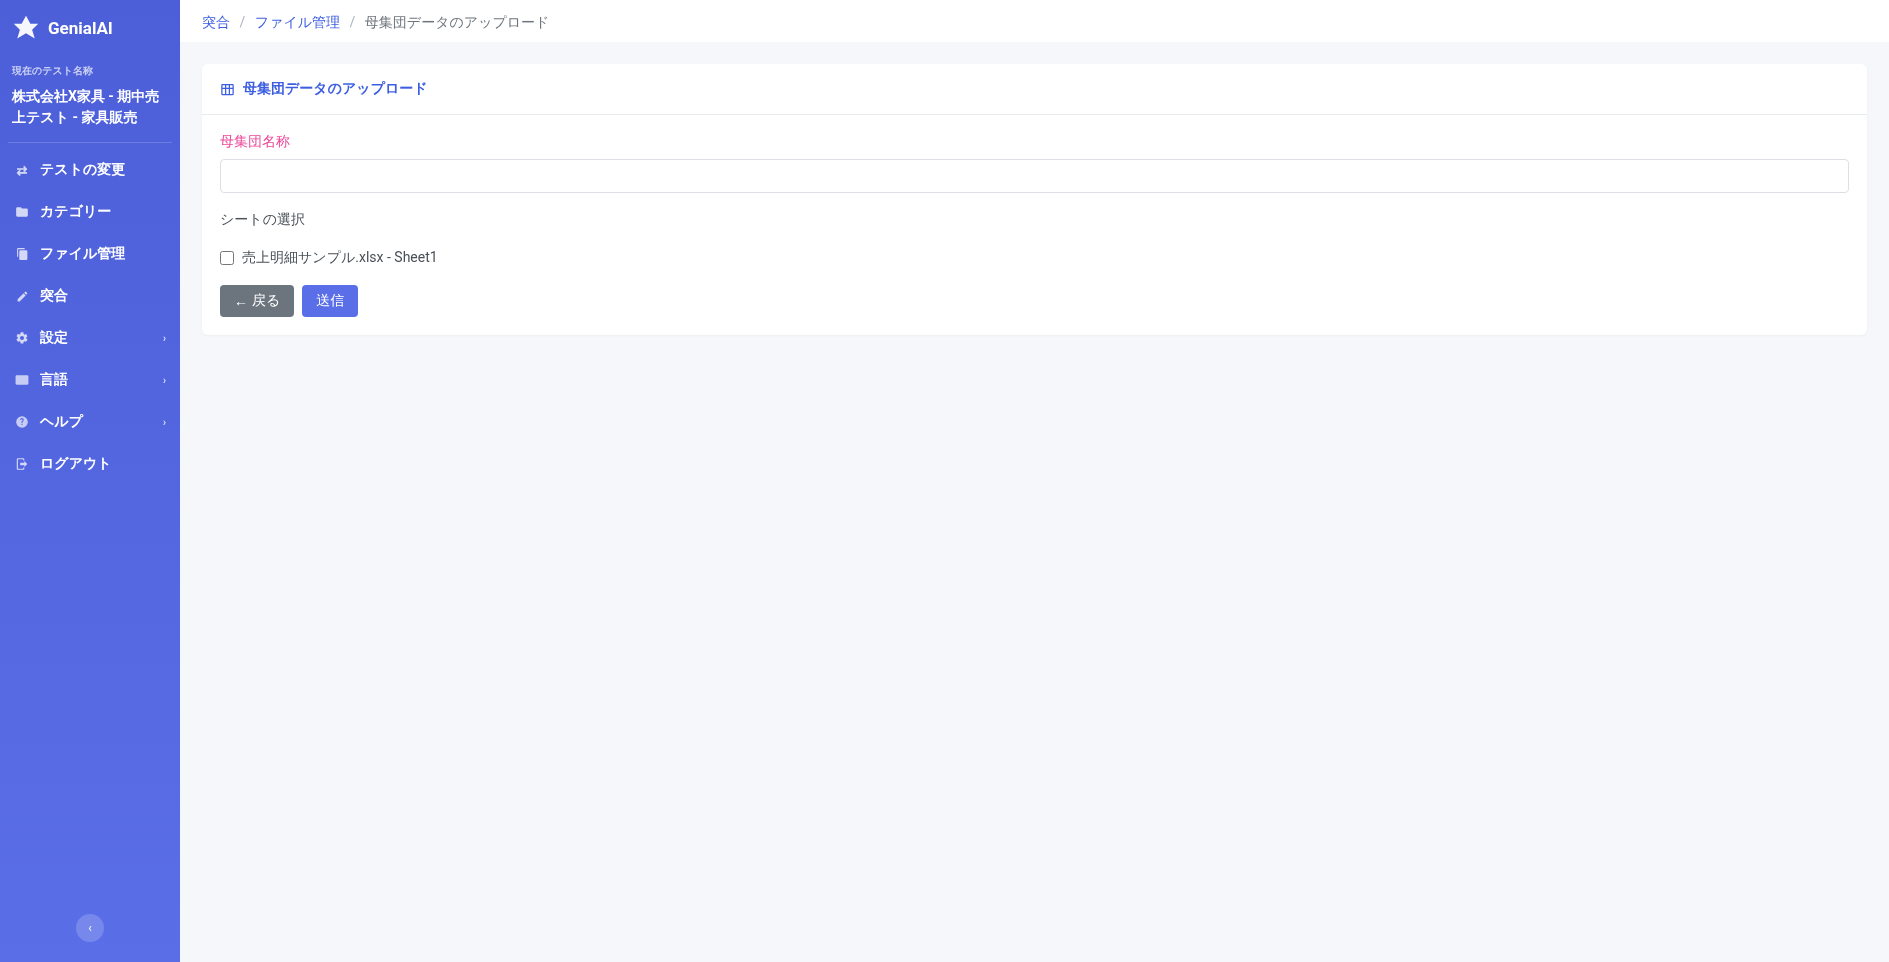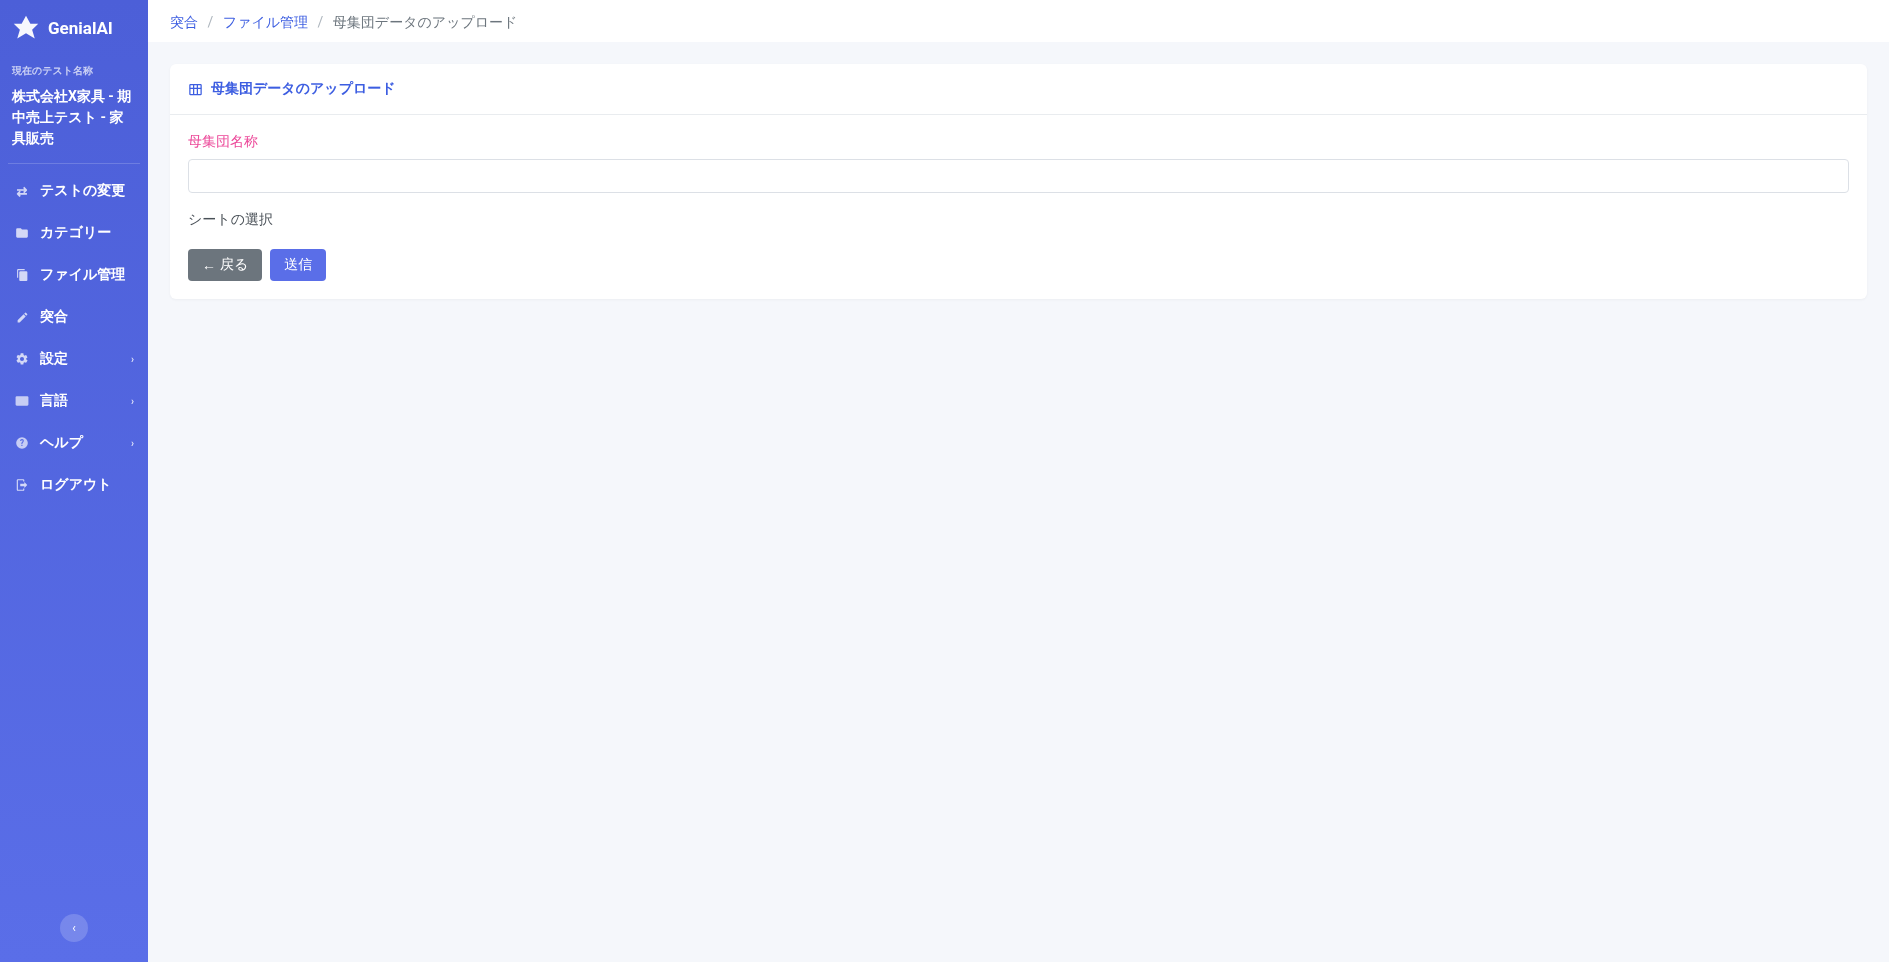--- a/index.html
+++ b/index.html
@@ -7,21 +7,21 @@
       font-family: -apple-system, BlinkMacSystemFont, "Segoe UI", Roboto, "Helvetica Neue", Arial, sans-serif;
       background: #f5f7fb;
       color: #333;
       font-size: 14px;
       display: flex;
       min-height: 100vh;
     }
 
     
     .sidebar {
-      width: 148px;
+      width: 180px;
       background: linear-gradient(180deg, #4c5fd8 0%, #5a6ee8 100%);
       color: #fff;
       display: flex;
       flex-direction: column;
       position: relative;
     }
     .sidebar-brand {
       display: flex;
       align-items: center;
       gap: 8px;
@@ -322,20 +322,24 @@
               <line x1="15" y1="4" x2="15" y2="20"></line>
             </svg>
         </span>
         <span>母集団データのアップロード</span>
       </div>
       <div class="card-body">
         <label class="form-label">母集団名称</label>
         <input type="text" class="form-input" value="" style="">
 
         <div class="section-label">シートの選択</div>
+        <div class="checkbox-row">
+          <input type="checkbox" style="">
+          <span>売上明細サンプル.xlsx - Sheet1</span>
+        </div>
 
         <div class="btn-row">
           <button class="btn btn-secondary">
             <span>←</span>
             <span>戻る</span>
           </button>
           <button class="btn btn-primary">
             <span>送信</span>
           </button>
         </div>

